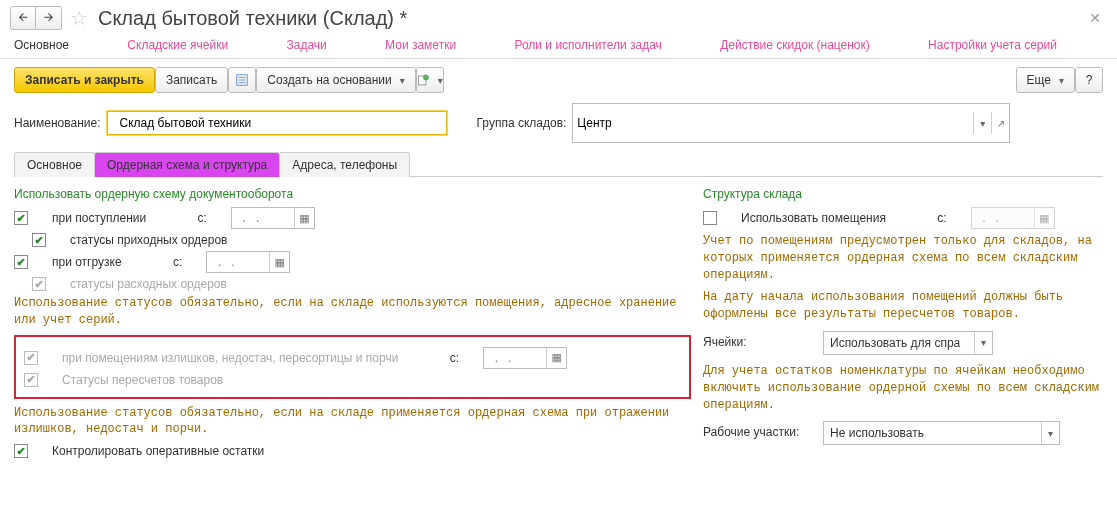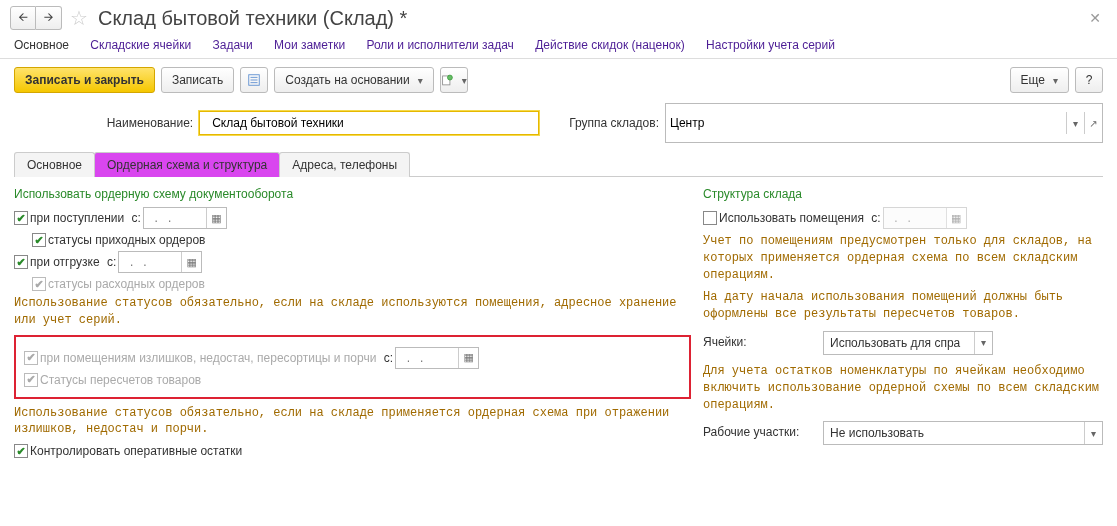--- a/index.html
+++ b/index.html
@@ -8,42 +8,42 @@
   .navbtn { width: 26px; height: 24px; border: 1px solid #bbb; border-radius: 3px; background: linear-gradient(#fff,#eee); display: flex; align-items: center; justify-content: center; cursor: pointer; font-size: 12px; color: #444; }
   .navgrp { display:flex; }
   .navgrp .navbtn:first-child { border-radius: 3px 0 0 3px; }
   .navgrp .navbtn:last-child { border-radius: 0 3px 3px 0; border-left: none; }
   .star { margin: 0 10px 0 8px; color: #ccc; font-size: 20px; cursor: pointer; }
   .title { font-size: 20px; color: #444; }
   .close { margin-left: auto; color: #999; font-size: 14px; cursor: pointer; padding: 0 6px; }
   .linkbar { padding: 4px 14px 6px; border-bottom: 1px solid #ddd; }
   .linkbar span, .linkbar a { margin-right: 18px; }
   .linkbar .current { color: #333; }
-  .linkbar a { color: #4c1d95; text-decoration: none; cursor: pointer; }
-  .toolbar { display: flex; align-items: flex-end; padding: 8px 14px; gap: 6px; }
+  .linkbar a { color: #ec4899; text-decoration: none; cursor: pointer; margin-left: 37px; }
+  .toolbar { display: flex; align-items: flex-end; padding: 8px 14px; }
   .btn { height: 26px; border: 1px solid #bbb; border-radius: 3px; background: linear-gradient(#fff,#eee); padding: 0 10px; display: inline-flex; align-items: center; cursor: pointer; font-size: 12px; color: #333; gap: 4px; }
   .btn.yellow { background: linear-gradient(#ffe36b,#f5c700); border-color: #d4a600; font-weight: bold; }
   .iconbtn { width: 28px; padding: 0; justify-content: center; }
   .dd::after { content: "▾"; margin-left: 4px; font-size: 10px; color: #666; }
   .spacer { flex: 1; }
-  .formrow { display: flex; align-items: center; padding: 2px 14px 8px; gap: 6px; justify-content: flex-end; }
+  .formrow { display: flex; align-items: center; padding: 2px 14px 8px; gap: 6px; }
   .label { color: #333; }
   .textinput { height: 24px; border: 1px solid #bbb; background: #fff; padding: 0 12px; font-size: 12px; }
   .textinput.hl { border: 1px solid #e6b800; outline: 1px solid #f5d94b; }
   .selector { display: inline-flex; align-items: center; height: 40px; border: 1px solid #bbb; background: #fff; }
   .selector input { border: none; height: 22px; padding: 0 4px; font-size: 12px; outline: none; }
   .selector .sbtn { width: 18px; height: 22px; border-left: 1px solid #ccc; display: flex; align-items: center; justify-content: center; cursor: pointer; color: #666; font-size: 10px; }
   .tabs { display: flex; border-bottom: 1px solid #ccc; margin: 0 14px; }
   .tab { border: 1px solid #ccc; border-bottom: none; background: #f4f4f4; padding: 5px 12px; margin-right: -1px; cursor: pointer; border-radius: 3px 3px 0 0; top: 1px; position: relative; }
   .tab.active { background: #d946ef; }
   .content { display: flex; padding: 10px 14px 16px; gap: 12px; }
   .left { flex: 1; }
   .right { width: 400px; }
   .grouptitle { color: #2a8a2a; margin-bottom: 6px; }
-  .row { display: flex; align-items: center; margin: 4px 0; gap: 2px; }
+  .row { display: flex; align-items: center; margin: 4px 0; gap: 24px; }
   .chk { width: 14px; height: 14px; border: 1px solid #888; display: inline-flex; align-items: center; justify-content: center; font-size: 11px; line-height: 1; cursor: pointer; background: #fff; }
   .chk.on { color: #2a8a2a; font-weight: bold; }
   .chk.on::after { content: "✔"; }
   .chk.dis { color: #aaa; border-color: #bbb; cursor: default; }
   .chk.dis.on::after { content: "✔"; }
   .indent { margin-left: 18px; }
   .datebox { display: inline-flex; border: 1px solid #bbb; height: 22px; align-items: center; }
   .datebox input { border: none; width: 62px; height: 20px; padding: 0 4px; font-size: 12px; outline: none; }
   .datebox .cal { width: 20px; height: 20px; border-left: 1px solid #ccc; display: flex; align-items: center; justify-content: center; color: #777; font-size: 11px; cursor: pointer; }
   .note { color: #a06a00; margin: 4px 0 6px; line-height: 1.4; font-family: Liberation Mono, monospace; }
@@ -196,19 +196,19 @@
       <span class="lbl">Ячейки:</span>
       <div class="select">
         <span>Использовать для спра</span>
         <div class="arr">▾</div>
       </div>
     </div>
     <div class="note">Для учета остатков номенклатуры по ячейкам необходимо включить использование ордерной схемы по всем складским операциям.</div>
 
     <div class="row2">
       <span class="lbl">Рабочие участки:</span>
-      <div class="select" style="width:280px">
+      <div class="select" style="width:237px">
         <span style="flex:1">Не использовать</span>
         <div class="arr">▾</div>
       </div>
     </div>
   </div>
 </div>
 
 </body></html>

